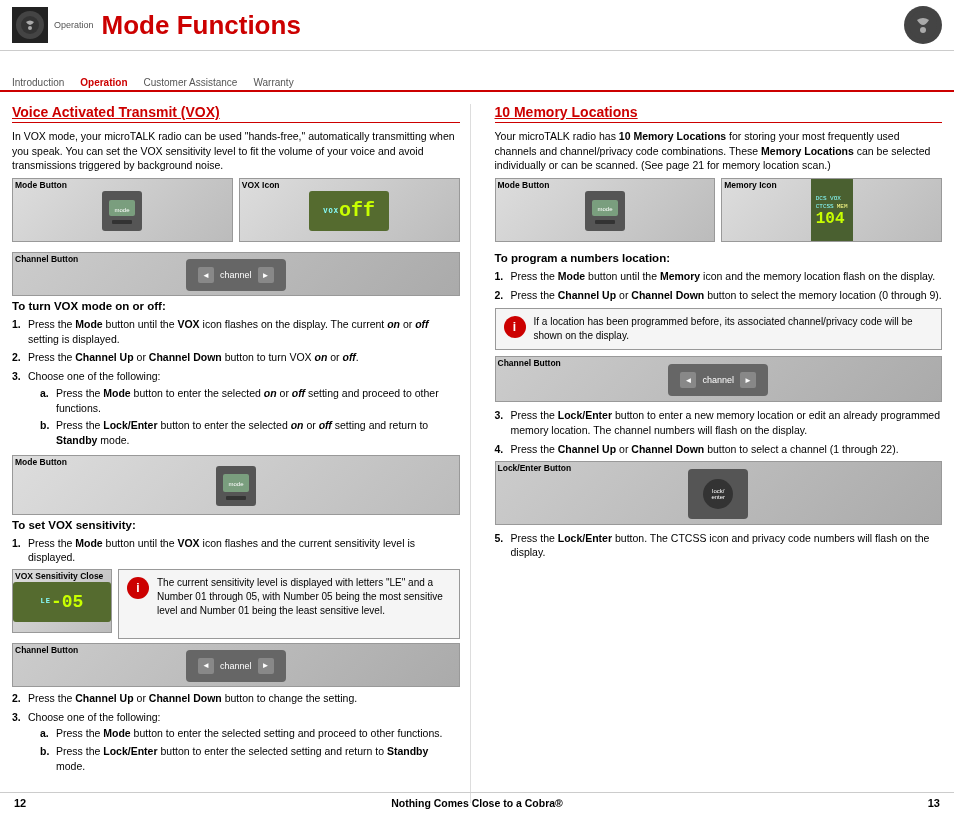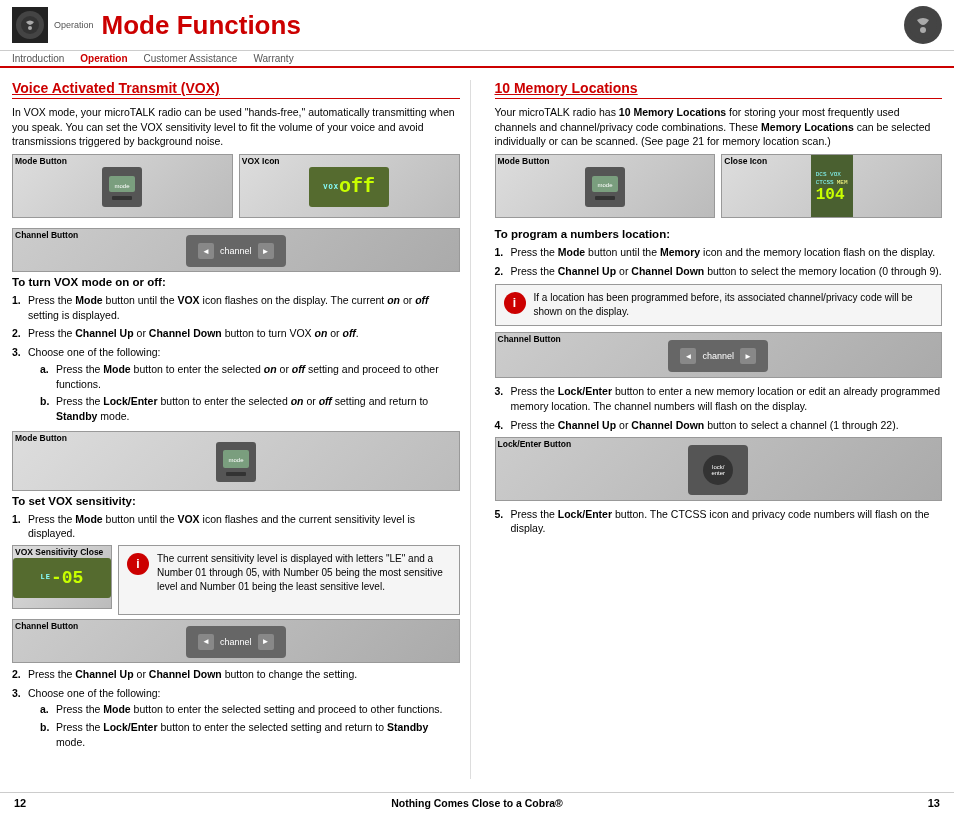--- a/index.html
+++ b/index.html
@@ -64,21 +64,21 @@
     
     .nav-bar {
       display: flex;
       align-items: center;
       border-bottom: 2px solid #c00;
       padding: 2px 12px;
       font-size: 10px;
       color: #555;
       gap: 16px;
     }
-    .nav-bar span { cursor: pointer; }
+    .nav-bar span { cursor: pointer; margin-top: 24px; }
     .nav-bar .active { color: #c00; font-weight: bold; }
 
     
     .main-content {
       display: flex;
       padding: 12px;
       gap: 20px;
       height: calc(813px - 90px);
       border-radius: 6px;
     }
@@ -484,21 +484,21 @@
         <div class="img-box-inner" style="height:64px;background:linear-gradient(135deg,#ddd,#bbb);">
           <svg width="50" height="50" viewBox="0 0 50 50">
             <rect x="5" y="5" width="40" height="40" rx="3" fill="#555"></rect>
             <rect x="12" y="14" width="26" height="16" rx="2" fill="#7a9e7e"></rect>
             <text x="25" y="25" text-anchor="middle" font-size="6" fill="#fff" font-family="Arial">mode</text>
             <rect x="15" y="34" width="20" height="4" rx="1" fill="#333"></rect>
           </svg>
         </div>
       </div>
       <div class="img-box" style="height:64px;">
-        <div class="img-box-label">Close Icon</div>
+        <div class="img-box-label">Memory Icon</div>
         <div class="img-box-inner" style="height:64px;background:linear-gradient(135deg,#ddd,#bbb);">
           <div style="background:#4a6030;border-radius:3px;padding:18px 5px;font-family:'Courier New',monospace;">
             <div style="font-size:6px;color:#8ff;display:flex;gap:3px;margin-bottom:1px;">
               <span>DCS VOX</span>
             </div>
             <div style="font-size:6px;color:#8ff;display:flex;gap:3px;margin-bottom:1px;">
               <span>CTCSS</span>
                 <span style="color:#ff8;">MEM</span>
             </div>
             <div style="font-size:16px;color:#c8ff00;font-weight:bold;line-height:1;">104</div>

